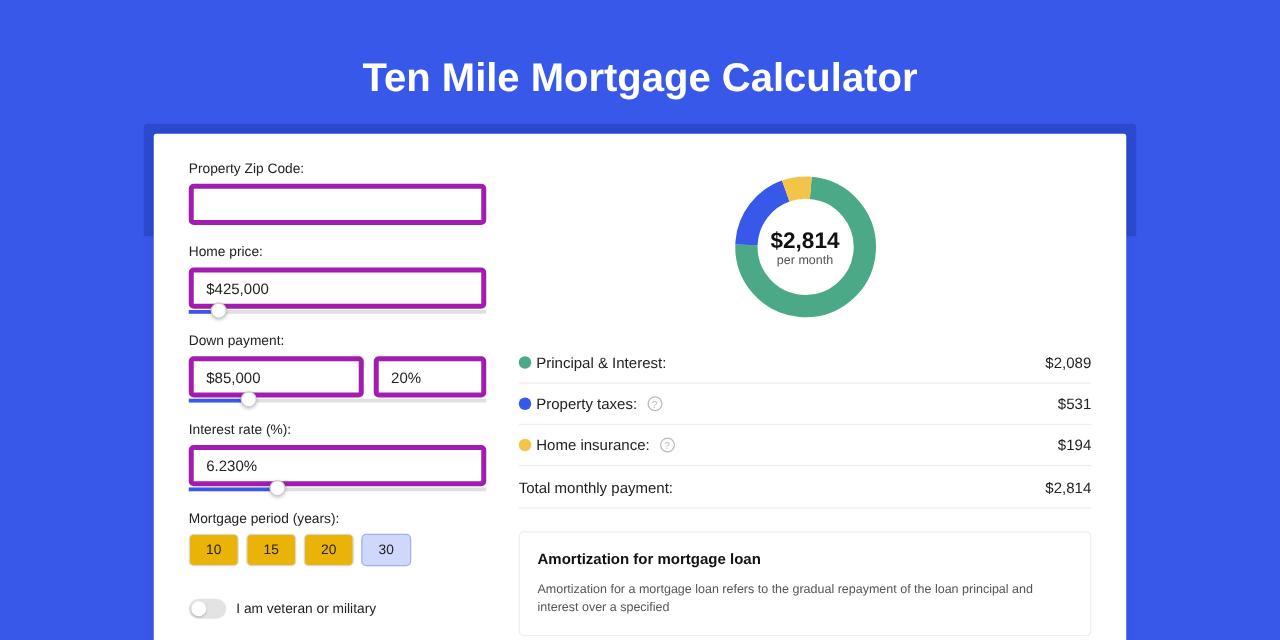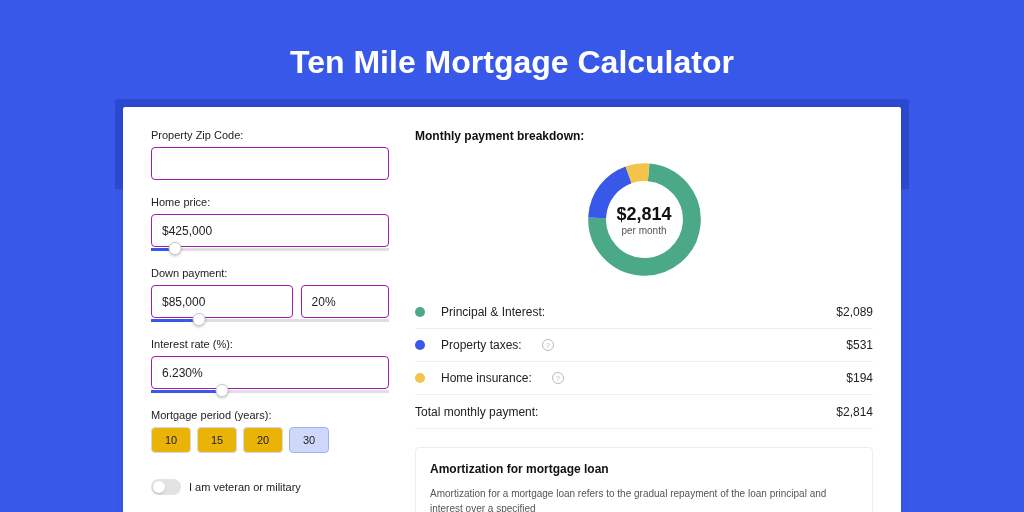--- a/index.html
+++ b/index.html
@@ -2,21 +2,21 @@
 <html><head>
 <meta charset="utf-8">
 <style>
 *{box-sizing:border-box;margin:0;padding:0;font-family:Arial,Helvetica,sans-serif}
 body{width:1024px;height:512px;background:#3858E9;overflow:hidden}
 .hero-title{color:#fff;text-align:center;font-size:32px;font-weight:700;padding:44px 0 18px}
 .blue-band{background:#2B4AD0;height:90px;width:794px;margin:0 auto;border-radius:3px 3px 0 0}
 .card{background:#fff;width:778px;margin:-82px auto 0;border-radius:2px;padding:22px 28px 60px;display:flex;gap:26px;box-shadow:0 2px 8px rgba(0,0,0,0.08)}
 .left{width:238px;display:flex;flex-direction:column;gap:14px}
 .lbl{font-size:11px;color:#222;margin-bottom:6px}
-.inp{width:100%;height:33px;border:1px solid #a21caf;border-radius:4px;padding:0 10px;font-size:12px;color:#222}
+.inp{width:100%;height:33px;border:4px solid #a21caf;border-radius:4px;padding:0 10px;font-size:12px;color:#222}
 .inp-group{margin-bottom:2px}
 .slider-track{height:3px;background:#e0e0e0;position:relative;margin-top:1px}
 .slider-fill{height:3px;background:#3858E9;position:absolute;left:0;top:0}
 .slider-knob{width:13px;height:13px;border-radius:50%;background:#fff;border:1px solid #ccc;box-shadow:0 1px 3px rgba(0,0,0,0.25);position:absolute;top:-6px;transform:translateX(-50%)}
 .dp-row{display:flex;gap:8px}
 .dp-row .inp:first-child{flex:1.8}
 .dp-row .inp:last-child{flex:1}
 .period-row{display:flex;gap:6px}
 .pbtn{width:40px;height:26px;border:1px solid #d9d9d9;border-radius:4px;background:#eab308;font-size:11px;color:#222;display:flex;align-items:center;justify-content:center;cursor:pointer}
 .pbtn.active{background:#cfd7fb;border-color:#9fb0f0}
@@ -26,21 +26,21 @@
 .right{flex:1;display:flex;flex-direction:column}
 .sec-title{font-size:12px;font-weight:700;color:#111;margin-bottom:8px}
 .donut-wrap{display:flex;justify-content:center;padding:6px 0 14px}
 .donut{width:125px;height:125px;position:relative}
 .donut svg{width:125px;height:125px;transform:rotate(-85deg)}
 .donut-center{position:absolute;inset:0;display:flex;flex-direction:column;align-items:center;justify-content:center}
 .donut-amt{font-size:18px;font-weight:700;color:#111}
 .donut-sub{font-size:10px;color:#555}
 .br-row{display:flex;align-items:center;justify-content:space-between;padding:9px 0;font-size:12px;color:#222;border-bottom:1px solid #eee}
 .br-row:last-of-type{border-bottom:none}
-.br-left{display:flex;align-items:center;gap:16px}
+.br-left{display:flex;align-items:center;gap:4px}
 .dot{width:10px;height:10px;border-radius:50%}
 .info-ic{width:12px;height:12px;border:1px solid #bbb;border-radius:50%;font-size:8px;color:#bbb;display:inline-flex;align-items:center;justify-content:center;margin-left:4px}
 .total-row{font-weight:400;padding-top:10px}
 .amort{margin-top:18px;border:1px solid #eee;border-radius:4px;padding:14px}
 .amort-title{font-size:12px;font-weight:700;color:#111;margin-bottom:10px}
 .amort-text{font-size:10px;color:#555;line-height:1.5}
 </style>
 </head>
 <body>
 
@@ -98,21 +98,20 @@
     <div class="vet-row">
       <div class="toggle">
         <div class="tknob"></div>
       </div>
       <span style="font-size:11px;color:#222">I am veteran or military</span>
     </div>
 
   </div>
 
   <div class="right">
-    <div class="sec-title">Monthly payment breakdown:</div>
 
     <div class="donut-wrap">
       <div class="donut">
         <svg viewBox="0 0 42 42">
           <circle cx="21" cy="21" r="15.915" fill="none" stroke="#4CA988" stroke-width="6" stroke-dasharray="74 26" stroke-dashoffset="0"></circle>
           <circle cx="21" cy="21" r="15.915" fill="none" stroke="#3858E9" stroke-width="6" stroke-dasharray="19 81" stroke-dashoffset="-74"></circle>
           <circle cx="21" cy="21" r="15.915" fill="none" stroke="#F3C449" stroke-width="6" stroke-dasharray="7 93" stroke-dashoffset="-93"></circle>
         </svg>
         <div class="donut-center">
           <div class="donut-amt">$2,814</div>

